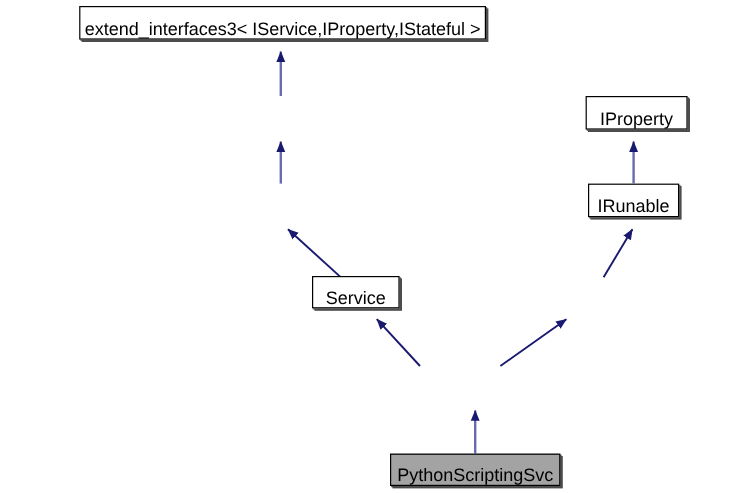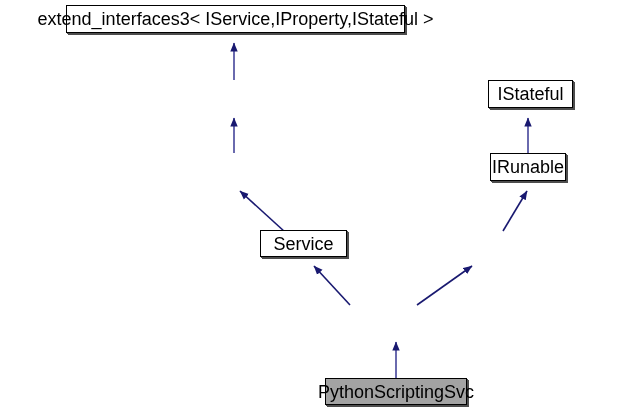--- a/index.html
+++ b/index.html
@@ -24,26 +24,26 @@
     width: 617px;
     height: 411px;
   }
   .node-box {
     position: absolute;
     box-sizing: border-box;
     background: #ffffff;
     border: 1px solid #000000;
     box-shadow: 1px 1px 0 0 #4d4d4d, 2px 2px 0 0 #4d4d4d;
     display: flex;
-    align-items: center;
+    align-items: flex-end;
     justify-content: center;
     white-space: nowrap;
     color: #000000;
     font-family: "Liberation Sans", sans-serif;
-    font-size: 18px;
+    font-size: 15px;
     line-height: 1;
     letter-spacing: 0px;
     cursor: pointer;
   }
   .node-box.highlight {
     background: #a3a3a3;
   }
   .node-label {
     display: block;
     padding: 0 6px;
@@ -93,29 +93,29 @@
       <line x1="396" y1="378" x2="396" y2="342" stroke="#6a6aae" stroke-width="2" marker-end="url(#uml-arrow)"></line>
     </g>
   </svg>
 
   <div class="node-box" id="node-extend_interfaces3" style="left: 66px; top: 5px; width: 339px; height: 28px;">
     <span class="node-label">extend_interfaces3&lt; IService,IProperty,IStateful &gt;</span>
   </div>
 
 
   <div class="node-box" id="node-iinterface" style="left: 488px; top: 80px; width: 85px; height: 28px;">
-    <span class="node-label">IStateful</span>
+    <span class="node-label">IProperty</span>
   </div>
 
 
   <div class="node-box" id="node-irunable" style="left: 490px; top: 153px; width: 76px; height: 28px;">
     <span class="node-label">IRunable</span>
   </div>
 
-  <div class="node-box" id="node-service" style="left: 260px; top: 230px; width: 87px; height: 27px;">
+  <div class="node-box" id="node-service" style="left: 260px; top: 230px; width: 73px; height: 27px;">
     <span class="node-label">Service</span>
   </div>
 
 
 
   <div class="node-box highlight" id="node-pythonscriptingsvc" style="left: 325px; top: 378px; width: 142px; height: 27px;">
     <span class="node-label">PythonScriptingSvc</span>
   </div>
 
 </div>

